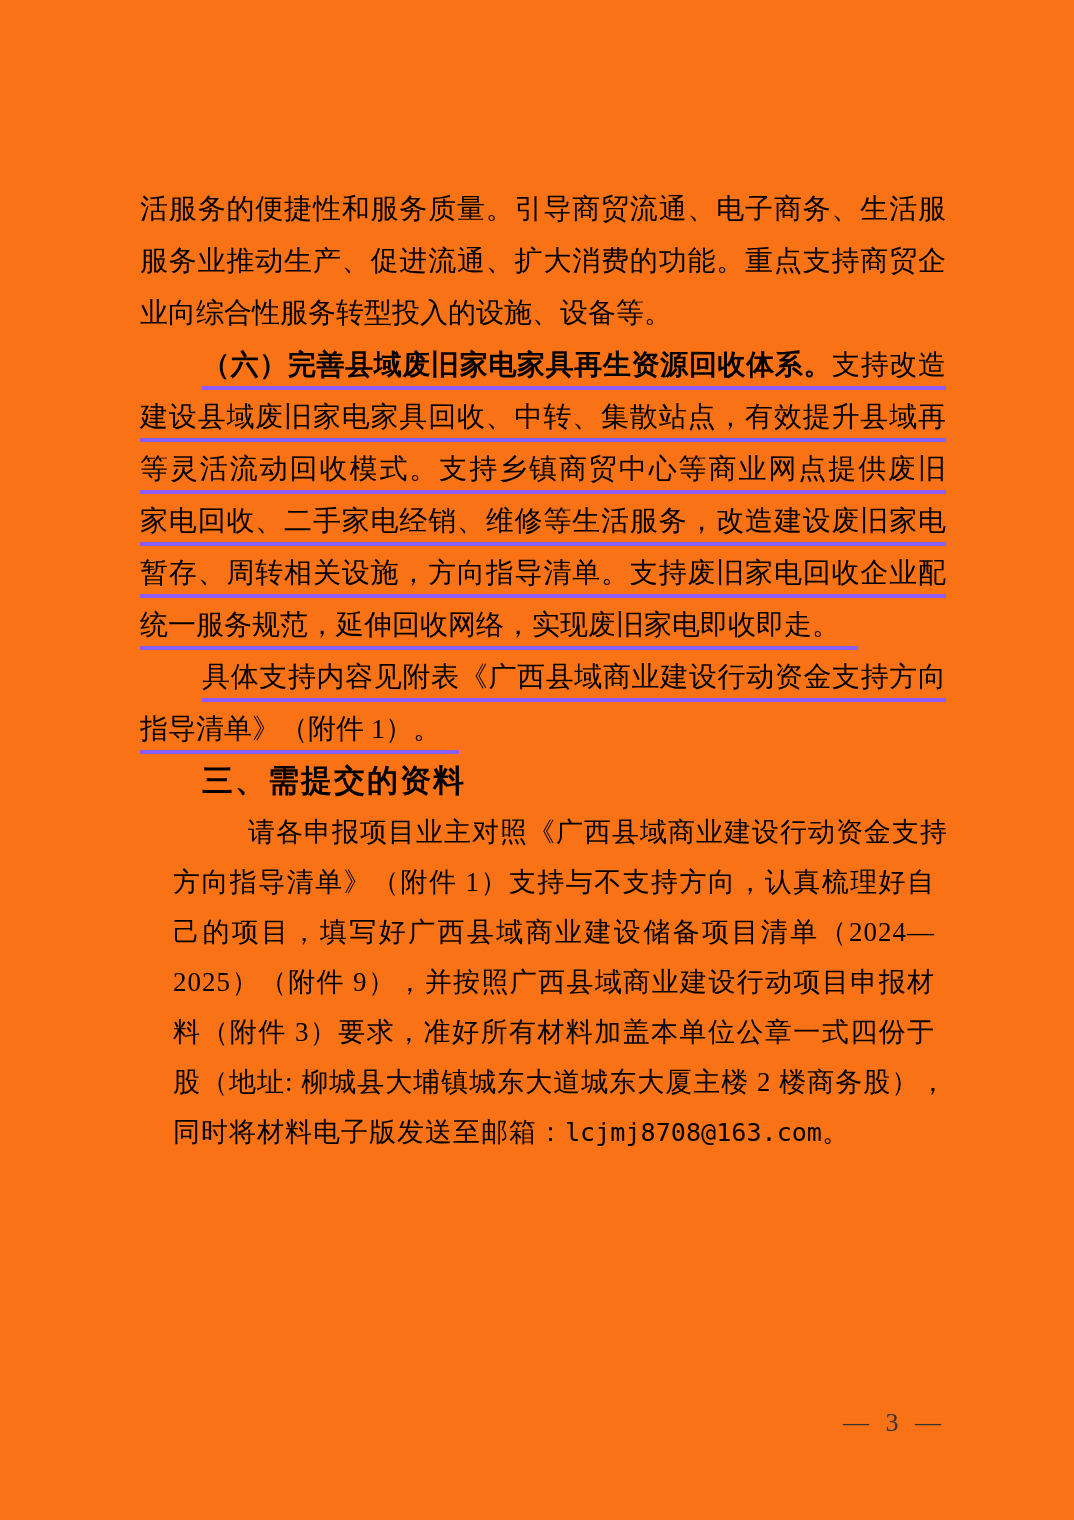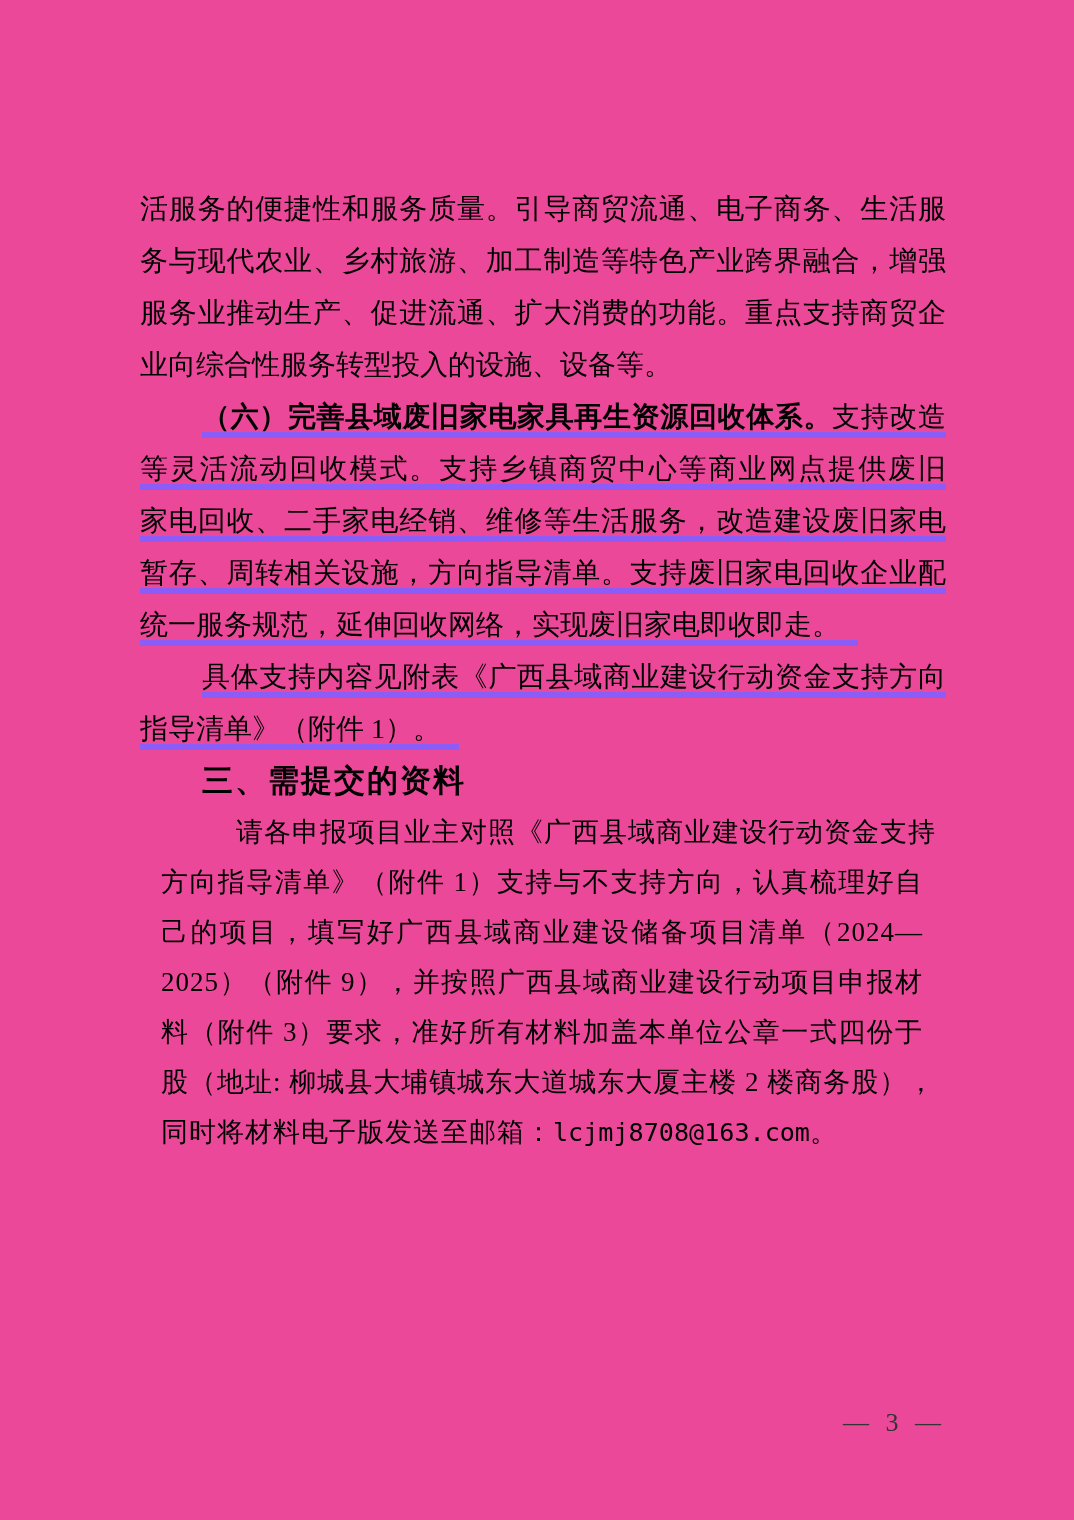--- a/index.html
+++ b/index.html
@@ -1,20 +1,20 @@
 <!DOCTYPE html>
 <html><head>
 <meta charset="utf-8">
 <style>
   html, body { margin: 0; padding: 0; background: #ffffff; }
   .page {
     position: relative;
     width: 1074px;
     height: 1520px;
-    background: #ec4899;
+    background: #f97316;
     color: #000000;
     font-family: "Liberation Serif", "DejaVu Serif", serif;
     overflow: hidden;
   }
   .doc {
     position: absolute;
     left: 140px;
     top: 183px;
     width: 806px;
   }
@@ -24,30 +24,30 @@
     line-height: 52px;
     font-size: 28px;
     text-align: justify;
     text-align-last: justify;
     white-space: nowrap;
   }
   .line.last { text-align: left; text-align-last: left; }
   .line.indent { padding-left: 62px; }
   
   .line.lower {
-    margin-left: 21px;
+    margin-left: 33px;
     width: 762px;
     height: 50px;
     line-height: 50px;
     font-size: 27px;
     letter-spacing: 1px;
   }
   .line.lower.indent { padding-left: 75px; }
   .ul { }
-  .ul.u { border-bottom: 6px solid #8b5cf6; padding-bottom: 0; }
+  .ul.u { border-bottom: 4px solid #8b5cf6; padding-bottom: 6px; }
   .line.last .ul.u { padding-right: 18px; }
   .run-n { }
   .run-b { font-weight: bold; }
   .run-m { font-family: "DejaVu Sans Mono", "Liberation Mono", monospace; font-size: 0.93em; letter-spacing: 0; }
   .heading {
     box-sizing: border-box;
     height: 52px;
     line-height: 52px;
     padding-left: 62px;
     font-size: 31px;
@@ -66,24 +66,24 @@
     letter-spacing: 5px;
     font-family: "Liberation Serif", "DejaVu Serif", serif;
   }
 </style>
 </head>
 <body>
 
 <div class="page">
   <div class="doc">
       <div class="line upper"><span class="ul"><span class="run-n">活服务的便捷性和服务质量。引导商贸流通、电子商务、生活服</span></span></div>
-      <div class="line upper"><span class="ul"><span class="run-n">务与现代农业、乡村旅游、加工制造等特色产业跨界融合，增强</span></span></div>
       <div class="line upper"><span class="ul"><span class="run-n">服务业推动生产、促进流通、扩大消费的功能。重点支持商贸企</span></span></div>
       <div class="line upper last"><span class="ul"><span class="run-n">业向综合性服务转型投入的设施、设备等。</span></span></div>
       <div class="line upper indent"><span class="ul u"><span class="run-b">（六）完善县域废旧家电家具再生资源回收体系。</span><span class="run-n">支持改造</span></span></div>
+      <div class="line upper"><span class="ul u"><span class="run-n">建设县域废旧家电家具回收、中转、集散站点，有效提升县域再</span></span></div>
       <div class="line upper"><span class="ul u"><span class="run-n">等灵活流动回收模式。支持乡镇商贸中心等商业网点提供废旧</span></span></div>
       <div class="line upper"><span class="ul u"><span class="run-n">家电回收、二手家电经销、维修等生活服务，改造建设废旧家电</span></span></div>
       <div class="line upper"><span class="ul u"><span class="run-n">暂存、周转相关设施，方向指导清单。支持废旧家电回收企业配</span></span></div>
       <div class="line upper last"><span class="ul u"><span class="run-n">统一服务规范，延伸回收网络，实现废旧家电即收即走。</span></span></div>
       <div class="line upper indent"><span class="ul u"><span class="run-n">具体支持内容见附表《广西县域商业建设行动资金支持方向</span></span></div>
       <div class="line upper last"><span class="ul u"><span class="run-n">指导清单》（附件 1）。</span></span></div>
       <div class="heading">三、需提交的资料</div>
       <div class="line lower indent"><span class="ul"><span class="run-n">请各申报项目业主对照《广西县域商业建设行动资金支持</span></span></div>
       <div class="line lower"><span class="ul"><span class="run-n">方向指导清单》（附件 1）支持与不支持方向，认真梳理好自</span></span></div>
       <div class="line lower"><span class="ul"><span class="run-n">己的项目，填写好广西县域商业建设储备项目清单（2024—</span></span></div>

